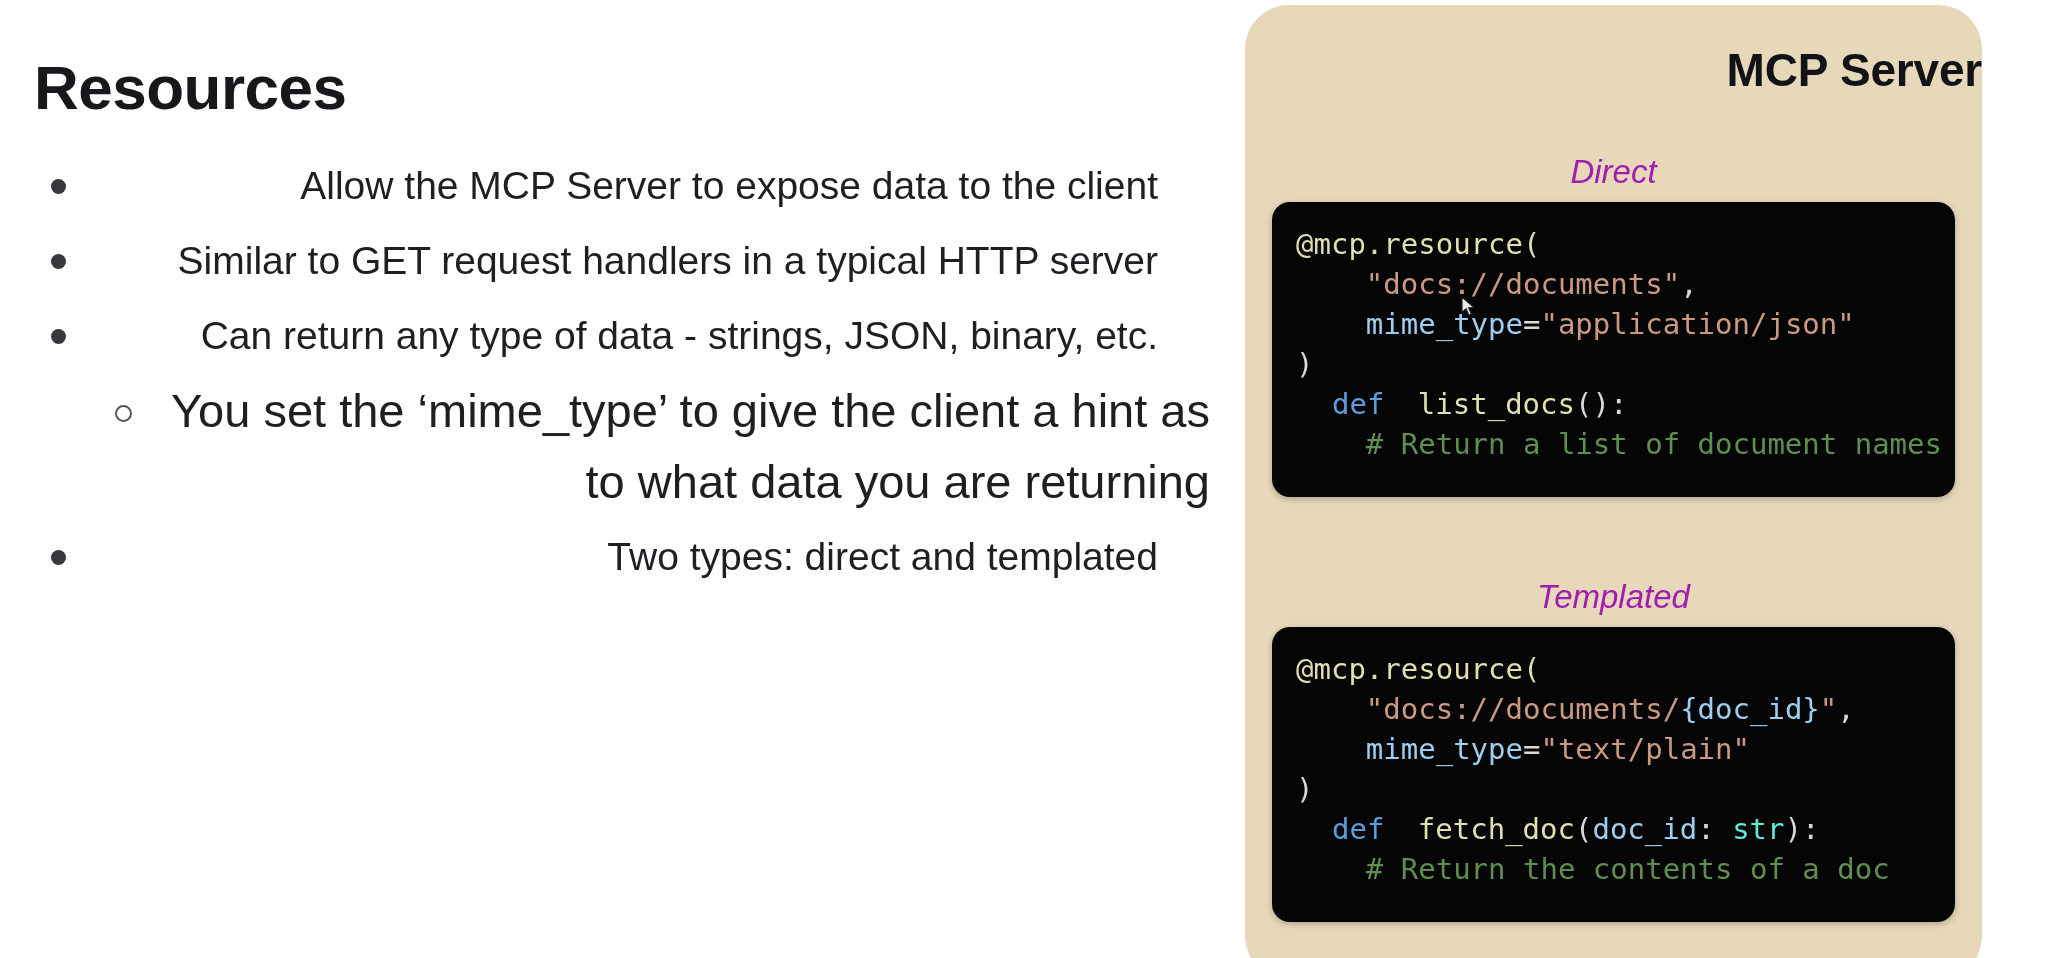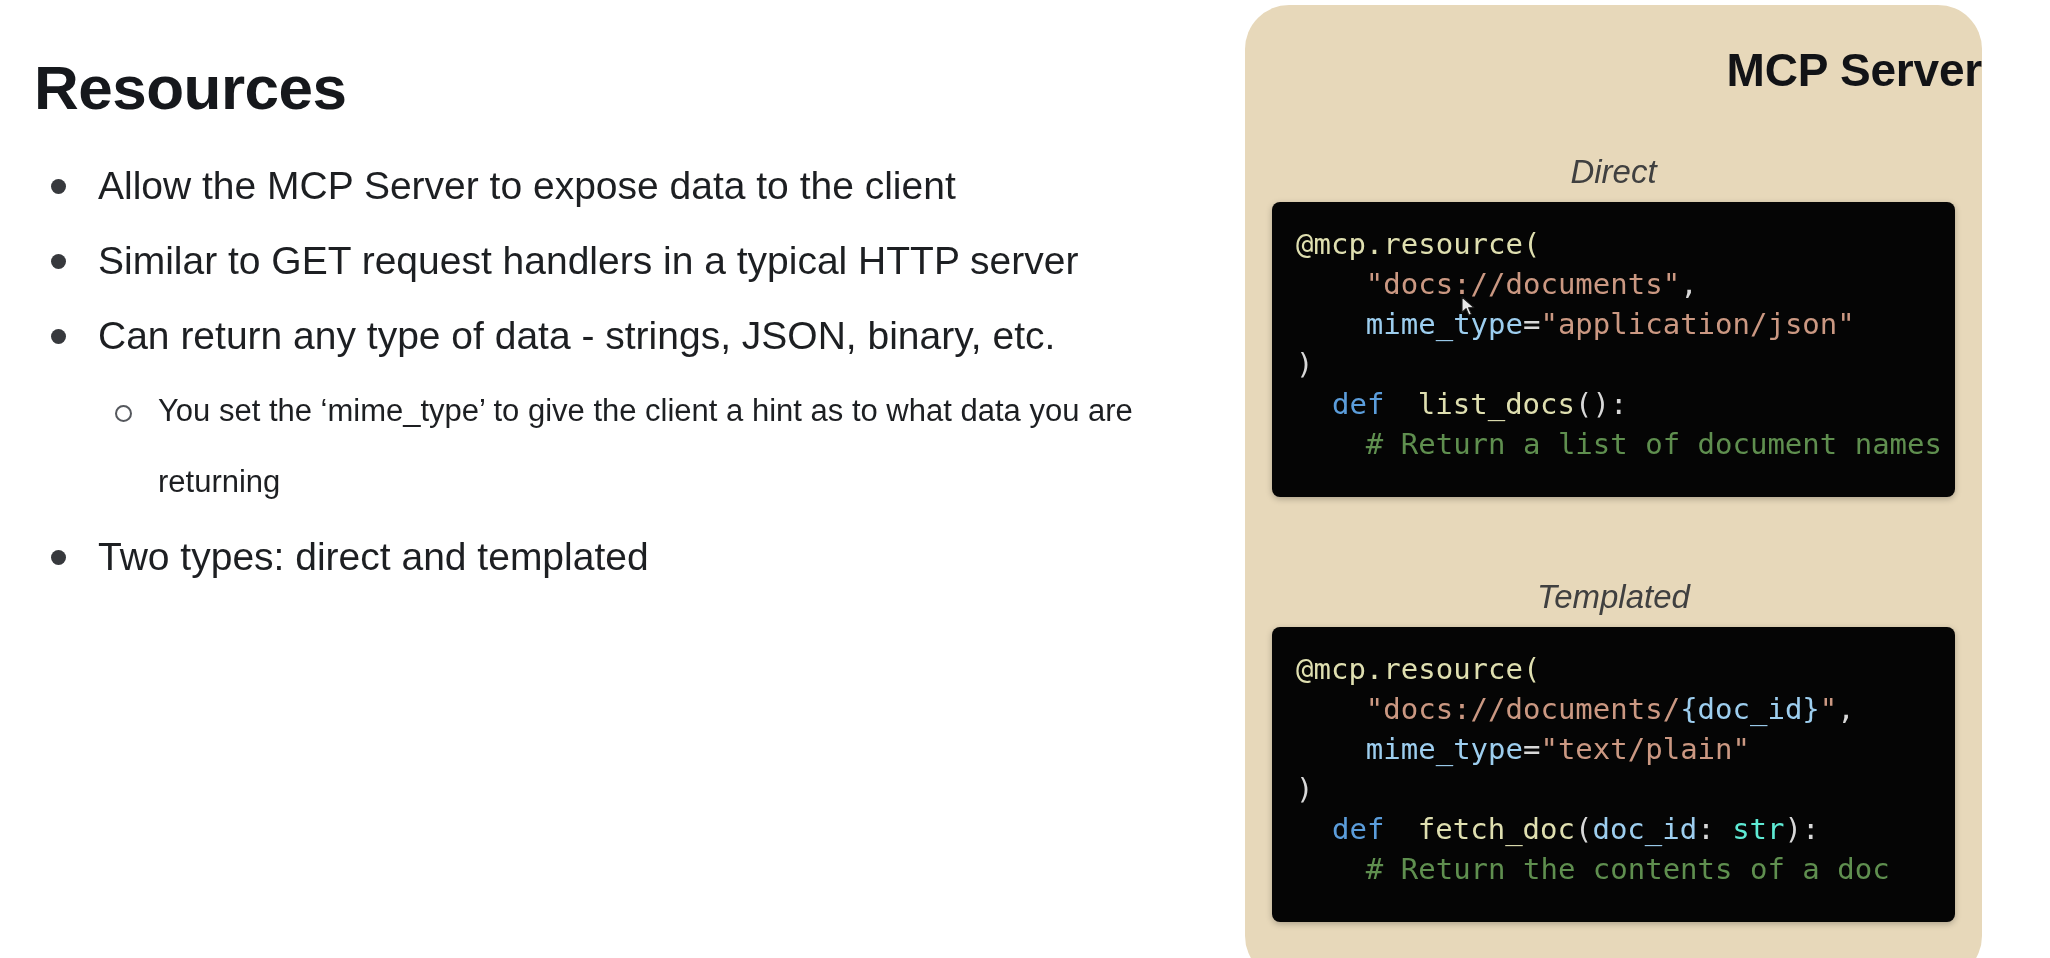--- a/index.html
+++ b/index.html
@@ -37,37 +37,38 @@
   }
 
   .bullet-list {
     position: absolute;
     left: 30px;
     top: 150px;
     width: 1180px;
     list-style: none;
     margin: 0;
     padding: 0;
+    text-align: right;
   }
 
   .bullet-item {
     position: relative;
     padding-left: 68px;
     margin-bottom: 4px;
     font-size: 39px;
     line-height: 71px;
     color: #1d1f22;
     font-weight: 400;
   }
   .bullet-item.lvl1 {
     padding-left: 68px;
   }
   .bullet-item.lvl2 {
     padding-left: 128px;
-    font-size: 31px;
+    font-size: 47px;
   }
 
   .bullet-marker {
     position: absolute;
     left: 21px;
     top: 29px;
     width: 15px;
     height: 15px;
     border-radius: 50%;
     background: #37393d;
@@ -109,27 +110,27 @@
     font-size: 46px;
     font-weight: 700;
     color: #121316;
     letter-spacing: -0.2px;
   }
 
   .section-label {
     text-align: center;
     font-size: 33px;
     font-style: italic;
-    color: #404040;
+    color: #a21caf;
     font-weight: 400;
   }
 
   .code-block {
     background: #050505;
-    border-radius: 8px;
+    border-radius: 18px;
     box-sizing: border-box;
     padding: 22px 24px 22px 24px;
     font-family: "DejaVu Sans Mono", "Liberation Mono", monospace;
     font-size: 29px;
     line-height: 40px;
     white-space: pre;
     overflow: hidden;
     box-shadow: 0 2px 6px rgba(0,0,0,0.25);
   }
 

